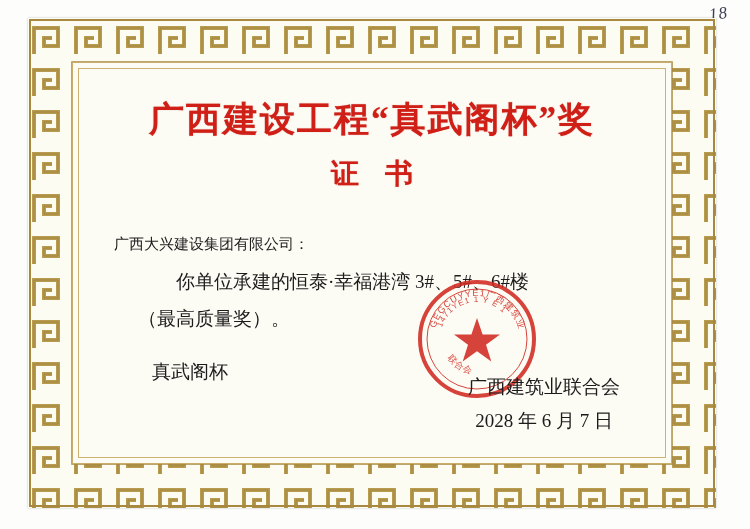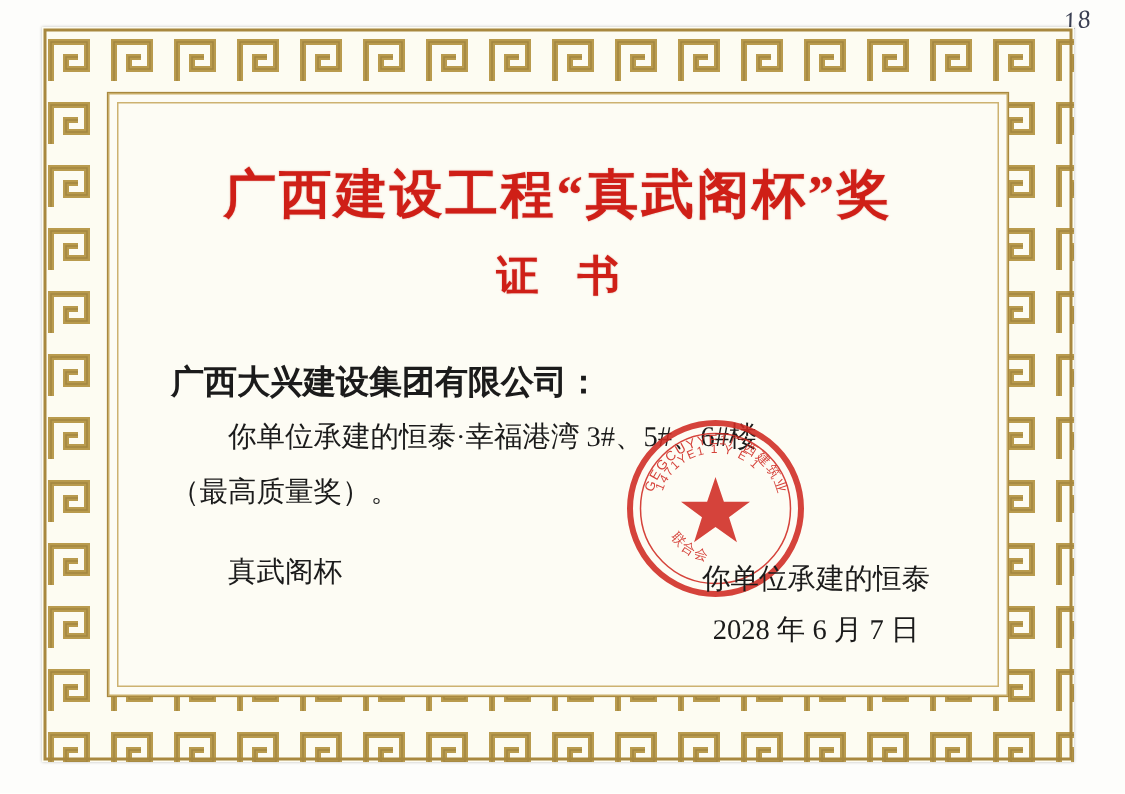--- a/index.html
+++ b/index.html
@@ -80,21 +80,21 @@
     bottom: 56px;
   }
 
   .title-main {
     text-align: center;
     color: #cf1f17;
     font-family: "Liberation Serif", serif;
     font-weight: bold;
     font-size: 35px;
     letter-spacing: 2px;
-    margin-top: 32px;
+    margin-top: 22px;
     text-shadow: 0 0 1px rgba(180,20,10,0.5);
   }
   .title-sub {
     text-align: center;
     color: #cf1f17;
     font-family: "Liberation Serif", serif;
     font-weight: bold;
     font-size: 28px;
     letter-spacing: 26px;
     margin-top: 12px;
@@ -104,26 +104,26 @@
 
   .body-text {
     margin-top: 34px;
     color: #1b1b1b;
     font-size: 19px;
     line-height: 35px;
     padding-left: 26px;
     padding-right: 14px;
   }
   .addressee {
-    font-size: 22px;
-    font-weight: bold;
+    font-size: 15px;
   }
   .para {
     margin-top: 2px;
     text-align: justify;
+    margin-left: 24px;
   }
   .para-indent {
     text-indent: 38px;
   }
   .issue-line {
     margin-top: 18px;
     text-indent: 38px;
   }
 
   
@@ -216,18 +216,18 @@
           <textPath href="#sealArc2" startOffset="10%">1471YE1 1 Y E 1</textPath>
         </text>
         <path id="sealArcBottom" d="M 26 61 A 35 35 0 0 0 96 61" fill="none"></path>
         <text class="seal-text" style="font-size:9px;">
           <textPath href="#sealArcBottom" startOffset="18%">联合会</textPath>
         </text>
       </svg>
     </div>
 
     <div class="signature">
-      <div>你单位承建的恒泰</div>
+      <div>广西建筑业联合会</div>
       <div>2028 年 6 月 7 日</div>
     </div>
 
   </div>
 </div>
 
 </body></html>

